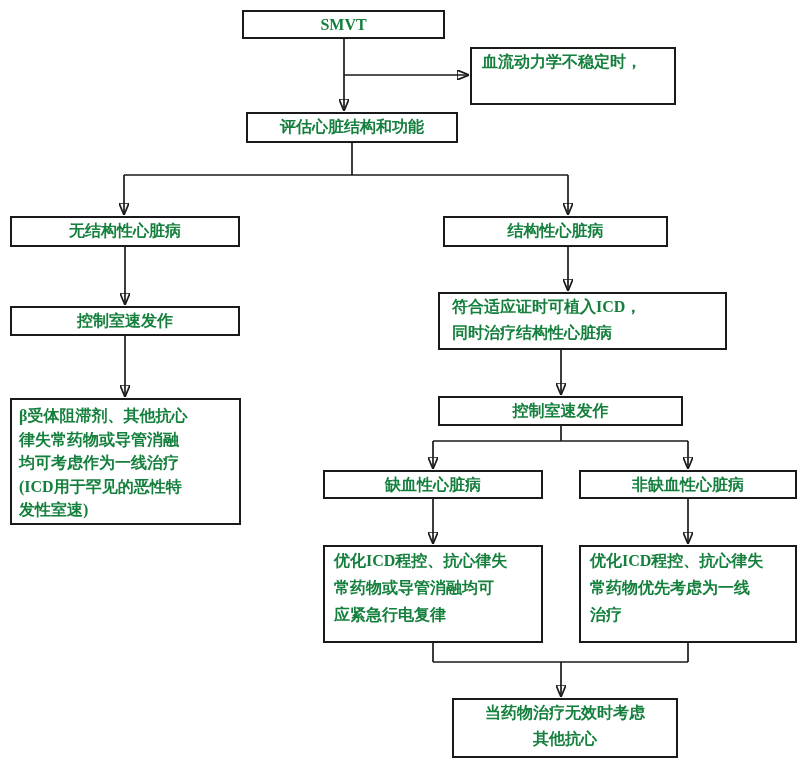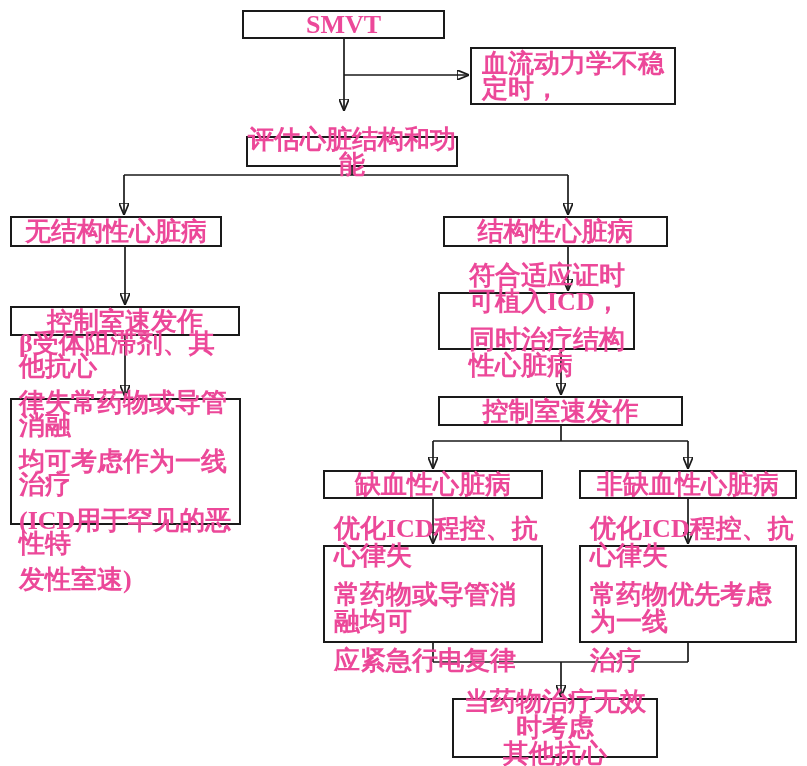--- a/index.html
+++ b/index.html
@@ -22,43 +22,42 @@
     fill: none;
     stroke: #1a1a1a;
     stroke-width: 1.7;
   }
   .node {
     position: absolute;
     background: #ffffff;
     border: 2px solid #1a1a1a;
     display: flex;
     flex-direction: column;
-    justify-content: center;
     font-weight: bold;
-    font-size: 26px;
+    font-size: 16px;
     line-height: 25px;
-    color: #ec4899;
+    color: #15803d;
   }
   .node.center { align-items: center; text-align: center; }
-  .node.left   { align-items: flex-start; text-align: left; gap: 12px; }
+  .node.left   { align-items: flex-start; text-align: left; }
 
   .n-smvt          { left: 242px; top: 10px;  width: 203px; height: 29px; }
   .n-unstable      { left: 470px; top: 47px;  width: 206px; height: 58px; padding-left: 10px; }
-  .n-evaluate      { left: 246px; top: 112px; width: 212px; height: 31px; margin-top: 24px; }
-  .n-no-structural { left: 10px;  top: 216px; width: 212px; height: 31px; }
+  .n-evaluate      { left: 246px; top: 112px; width: 212px; height: 31px; }
+  .n-no-structural { left: 10px;  top: 216px; width: 230px; height: 31px; }
   .n-control-left  { left: 10px;  top: 306px; width: 230px; height: 30px; }
   .n-beta          { left: 10px;  top: 398px; width: 231px; height: 127px; padding: 4px 6px 4px 7px; line-height: 23.5px; }
   .n-structural    { left: 443px; top: 216px; width: 225px; height: 31px; }
-  .n-icd-implant   { left: 438px; top: 292px; width: 197px; height: 58px; padding-left: 29px; line-height: 26px; }
+  .n-icd-implant   { left: 438px; top: 292px; width: 289px; height: 58px; padding-left: 12px; line-height: 26px; }
   .n-control-right { left: 438px; top: 396px; width: 245px; height: 30px; }
   .n-ischemic      { left: 323px; top: 470px; width: 220px; height: 29px; }
   .n-non-ischemic  { left: 579px; top: 470px; width: 218px; height: 29px; }
   .n-ischemic-tx   { left: 323px; top: 545px; width: 220px; height: 98px; padding-left: 9px; line-height: 27px; }
   .n-non-ischemic-tx{ left: 579px; top: 545px; width: 218px; height: 98px; padding-left: 9px; line-height: 27px; }
-  .n-final         { left: 452px; top: 698px; width: 206px; height: 60px; line-height: 26px; }
+  .n-final         { left: 452px; top: 698px; width: 226px; height: 60px; line-height: 26px; }
 </style>
 </head>
 <body>
 
 <div class="canvas">
 
   <svg class="connectors" viewBox="0 0 807 766" xmlns="http://www.w3.org/2000/svg">
     <defs>
       <marker id="arrow" viewBox="0 0 12 10" refX="11" refY="5" markerWidth="12" markerHeight="10" markerUnits="userSpaceOnUse" orient="auto">
         <path d="M0,0 L12,5 L0,10 Z" fill="#1a1a1a" stroke="none"></path>

